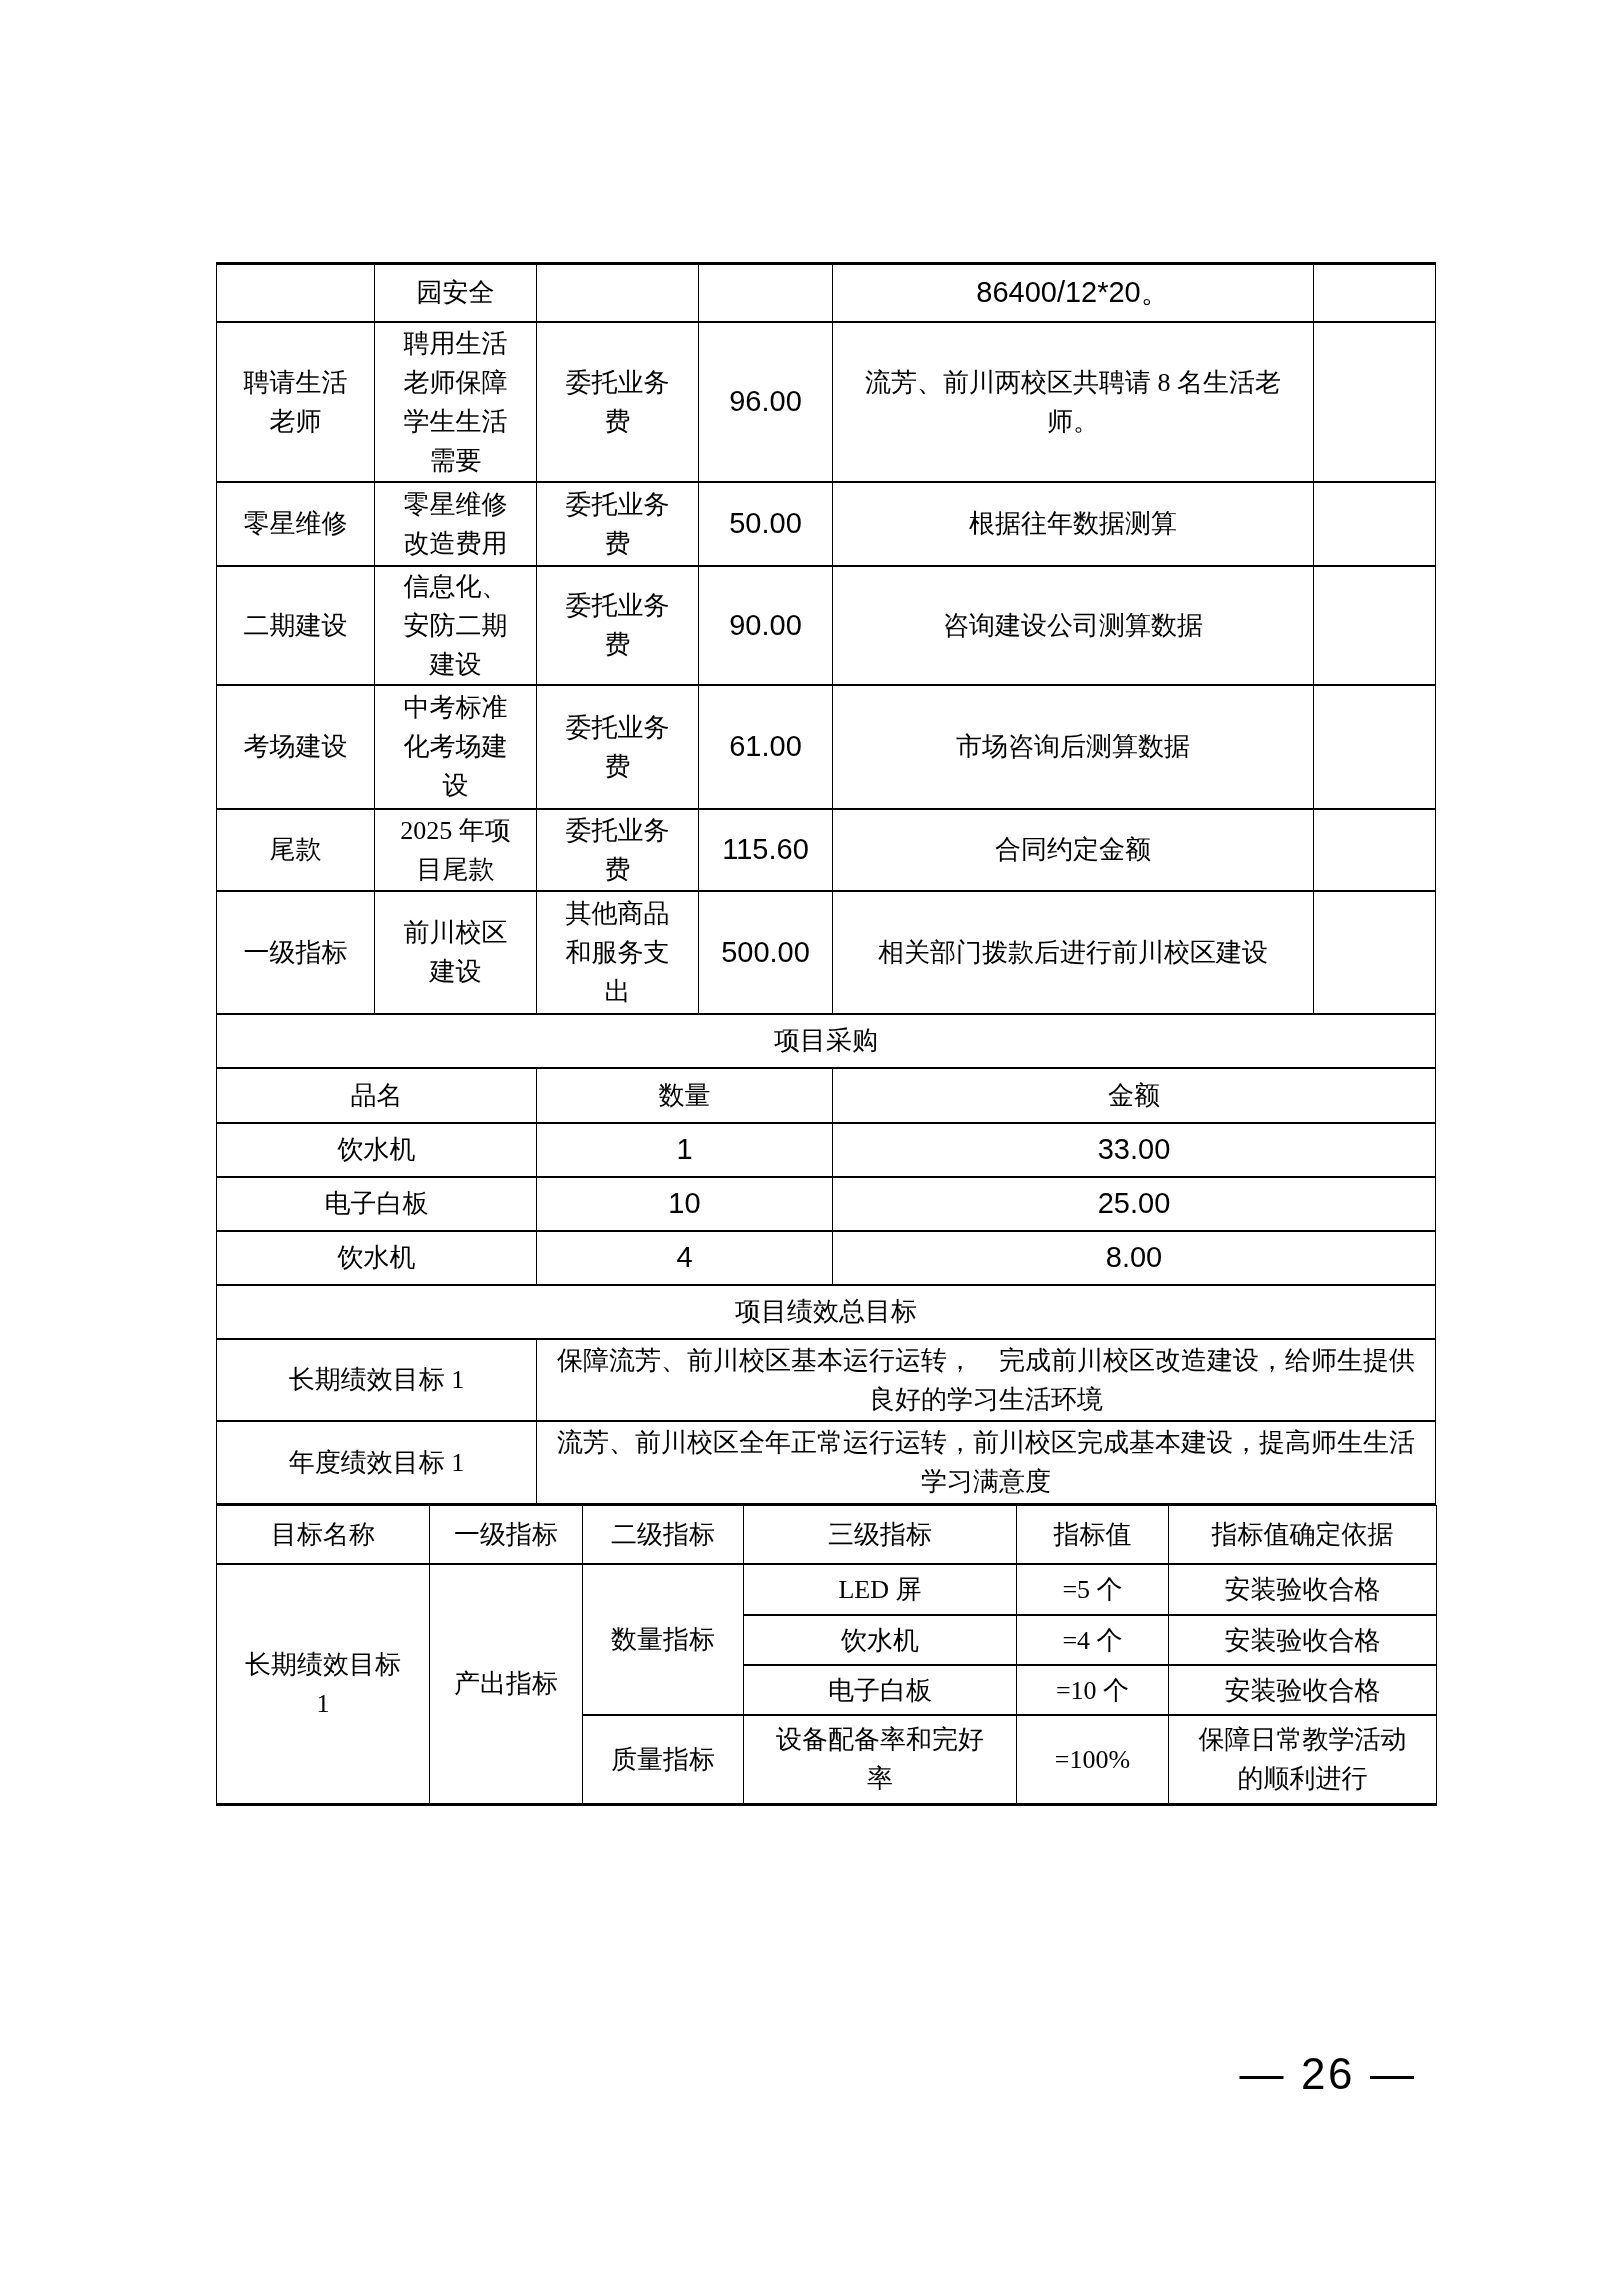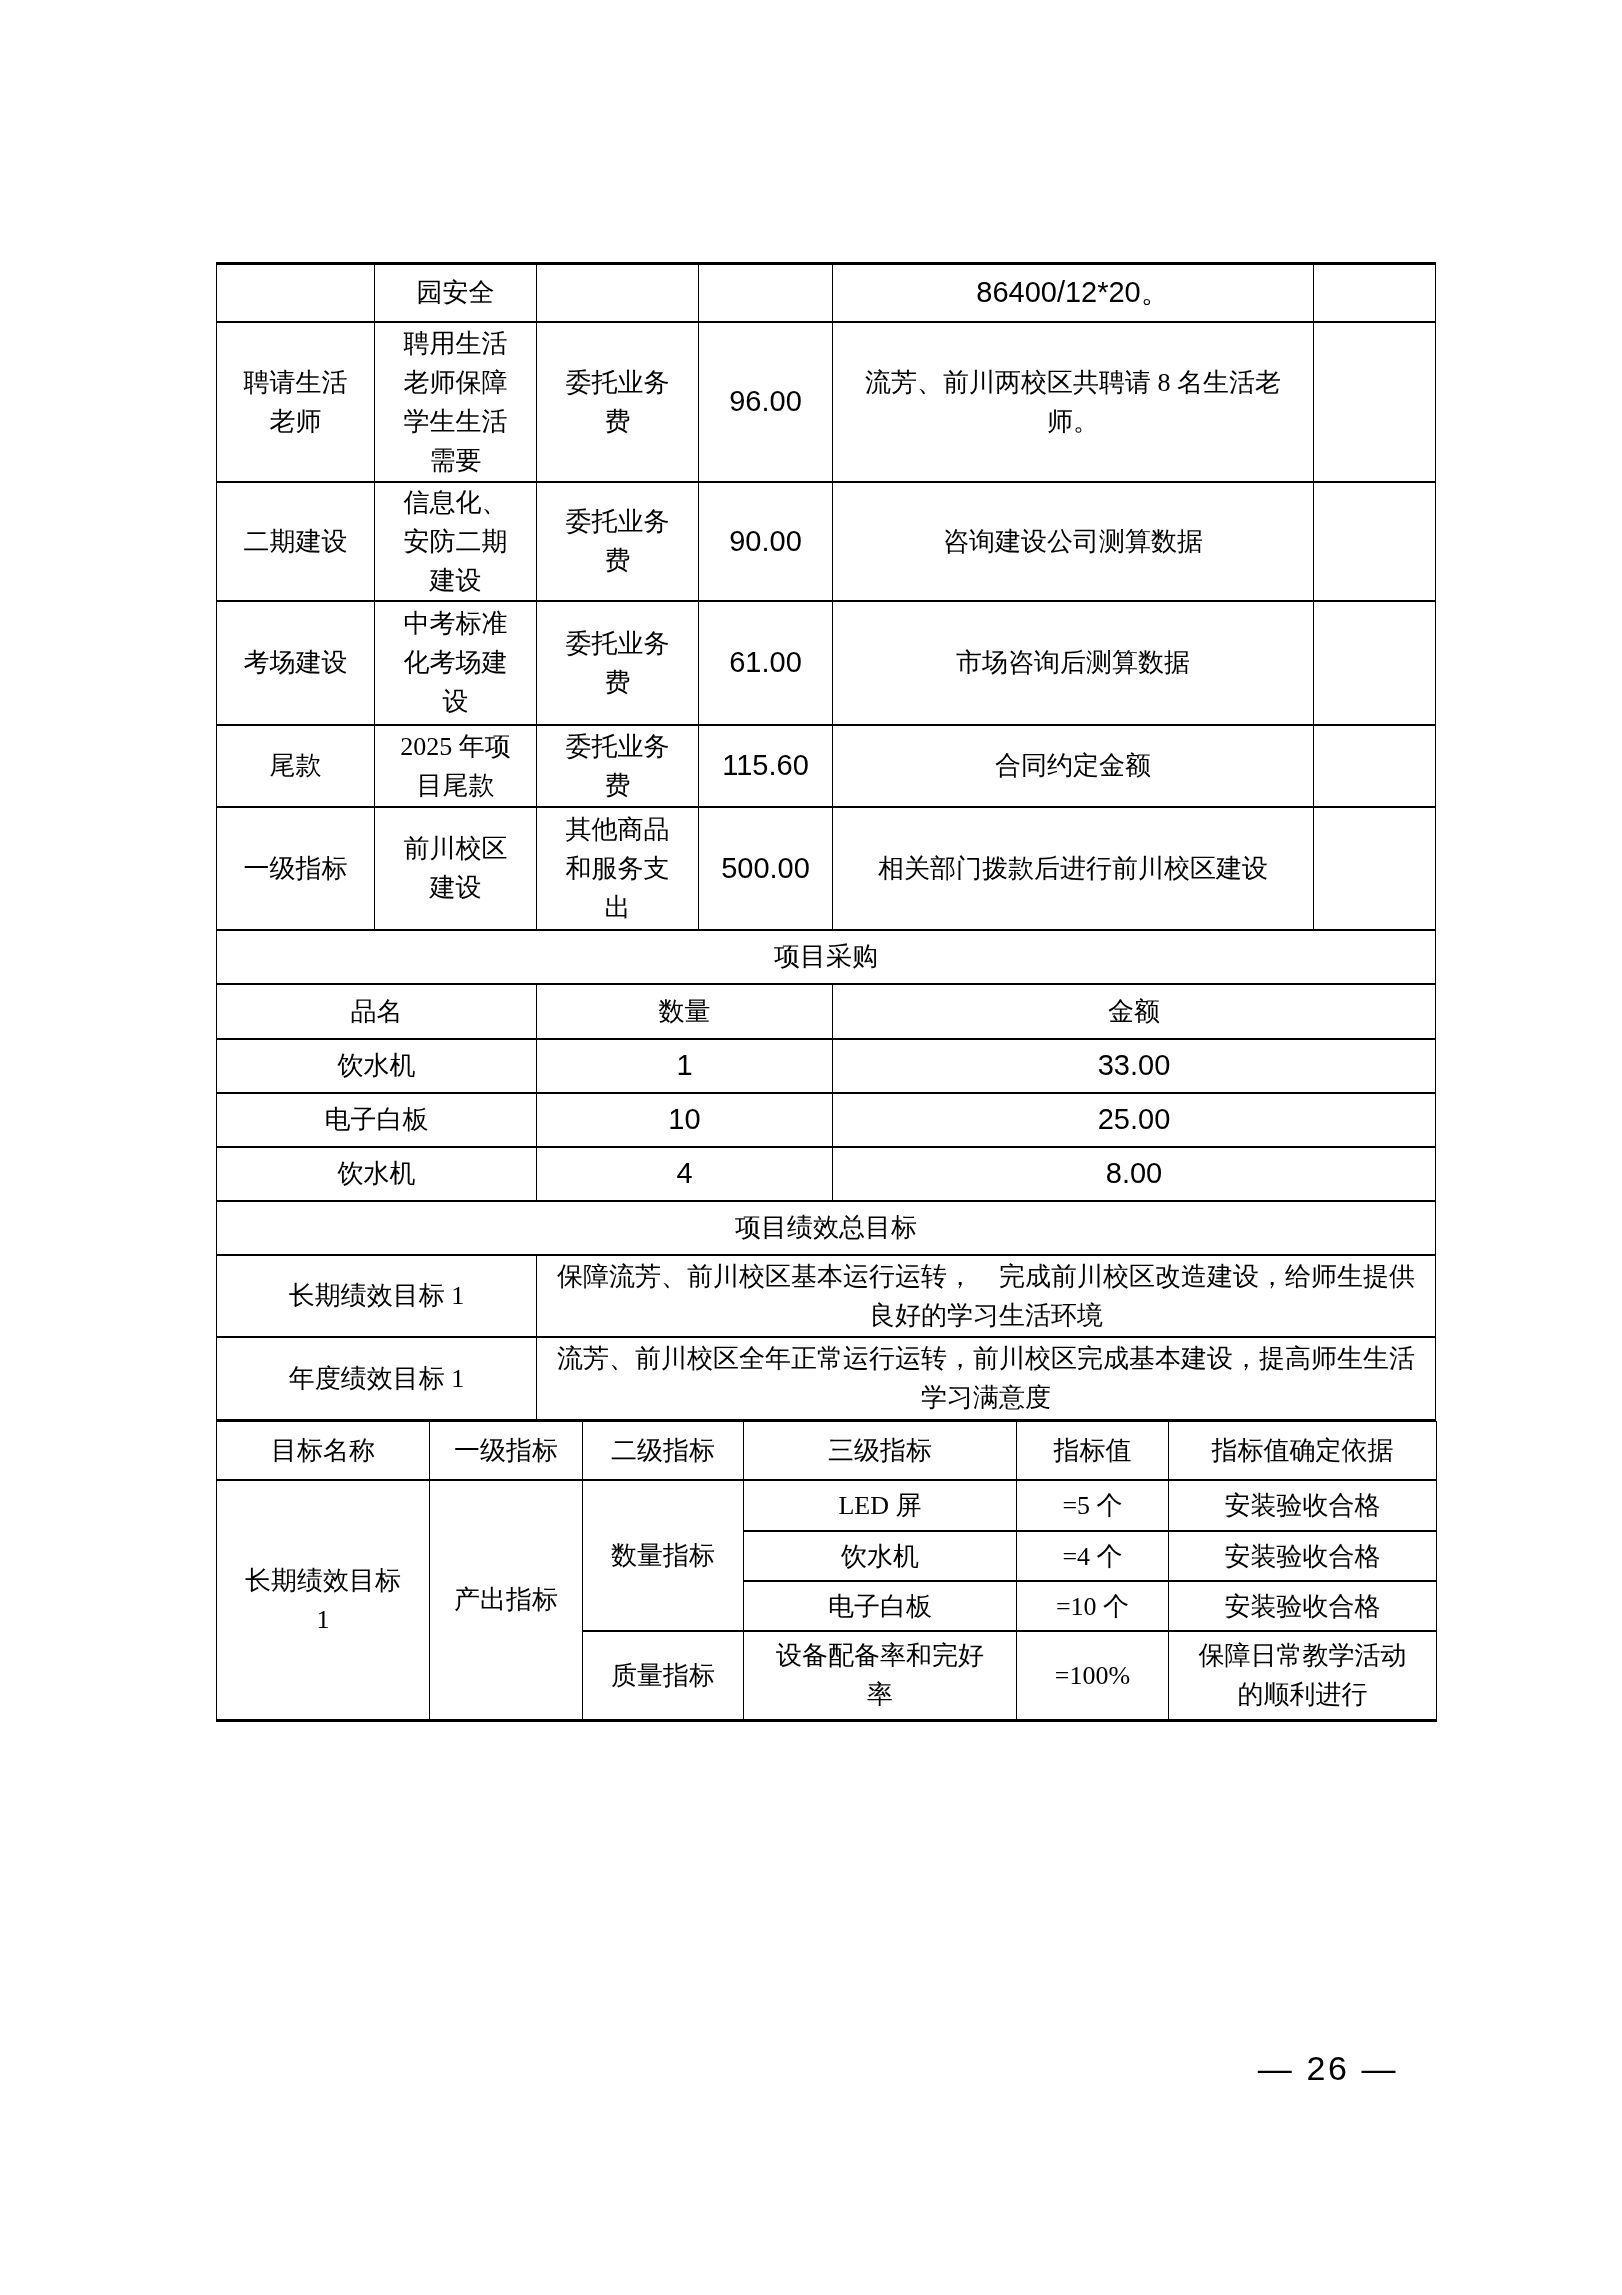--- a/index.html
+++ b/index.html
@@ -44,21 +44,21 @@
     font-size: 29px;
     margin-left: 27px;
   }
   .footer-page-number {
     position: absolute;
     left: 1230px;
     top: 2049px;
     width: 196px;
     text-align: center;
     font-family: "Liberation Sans", sans-serif;
-    font-size: 34px;
+    font-size: 44px;
     letter-spacing: 2.6px;
     white-space: nowrap;
   }
 </style>
 </head>
 <body>
 
 <div class="sheet">
 
   <table class="tbl-a">
@@ -79,20 +79,28 @@
       <td class="num"></td>
       <td class="num">86400/12*20。</td>
       <td></td>
     </tr>
     <tr style="height:160px">
       <td>聘请生活老师</td>
       <td>聘用生活老师保障学生生活需要</td>
       <td>委托业务费</td>
       <td class="num">96.00</td>
       <td>流芳、前川两校区共聘请 8 名生活老师。</td>
+      <td></td>
+    </tr>
+    <tr style="height:84px">
+      <td>零星维修</td>
+      <td>零星维修改造费用</td>
+      <td>委托业务费</td>
+      <td class="num">50.00</td>
+      <td>根据往年数据测算</td>
       <td></td>
     </tr>
     <tr style="height:119px">
       <td>二期建设</td>
       <td>信息化、安防二期建设</td>
       <td>委托业务费</td>
       <td class="num">90.00</td>
       <td>咨询建设公司测算数据</td>
       <td></td>
     </tr>

